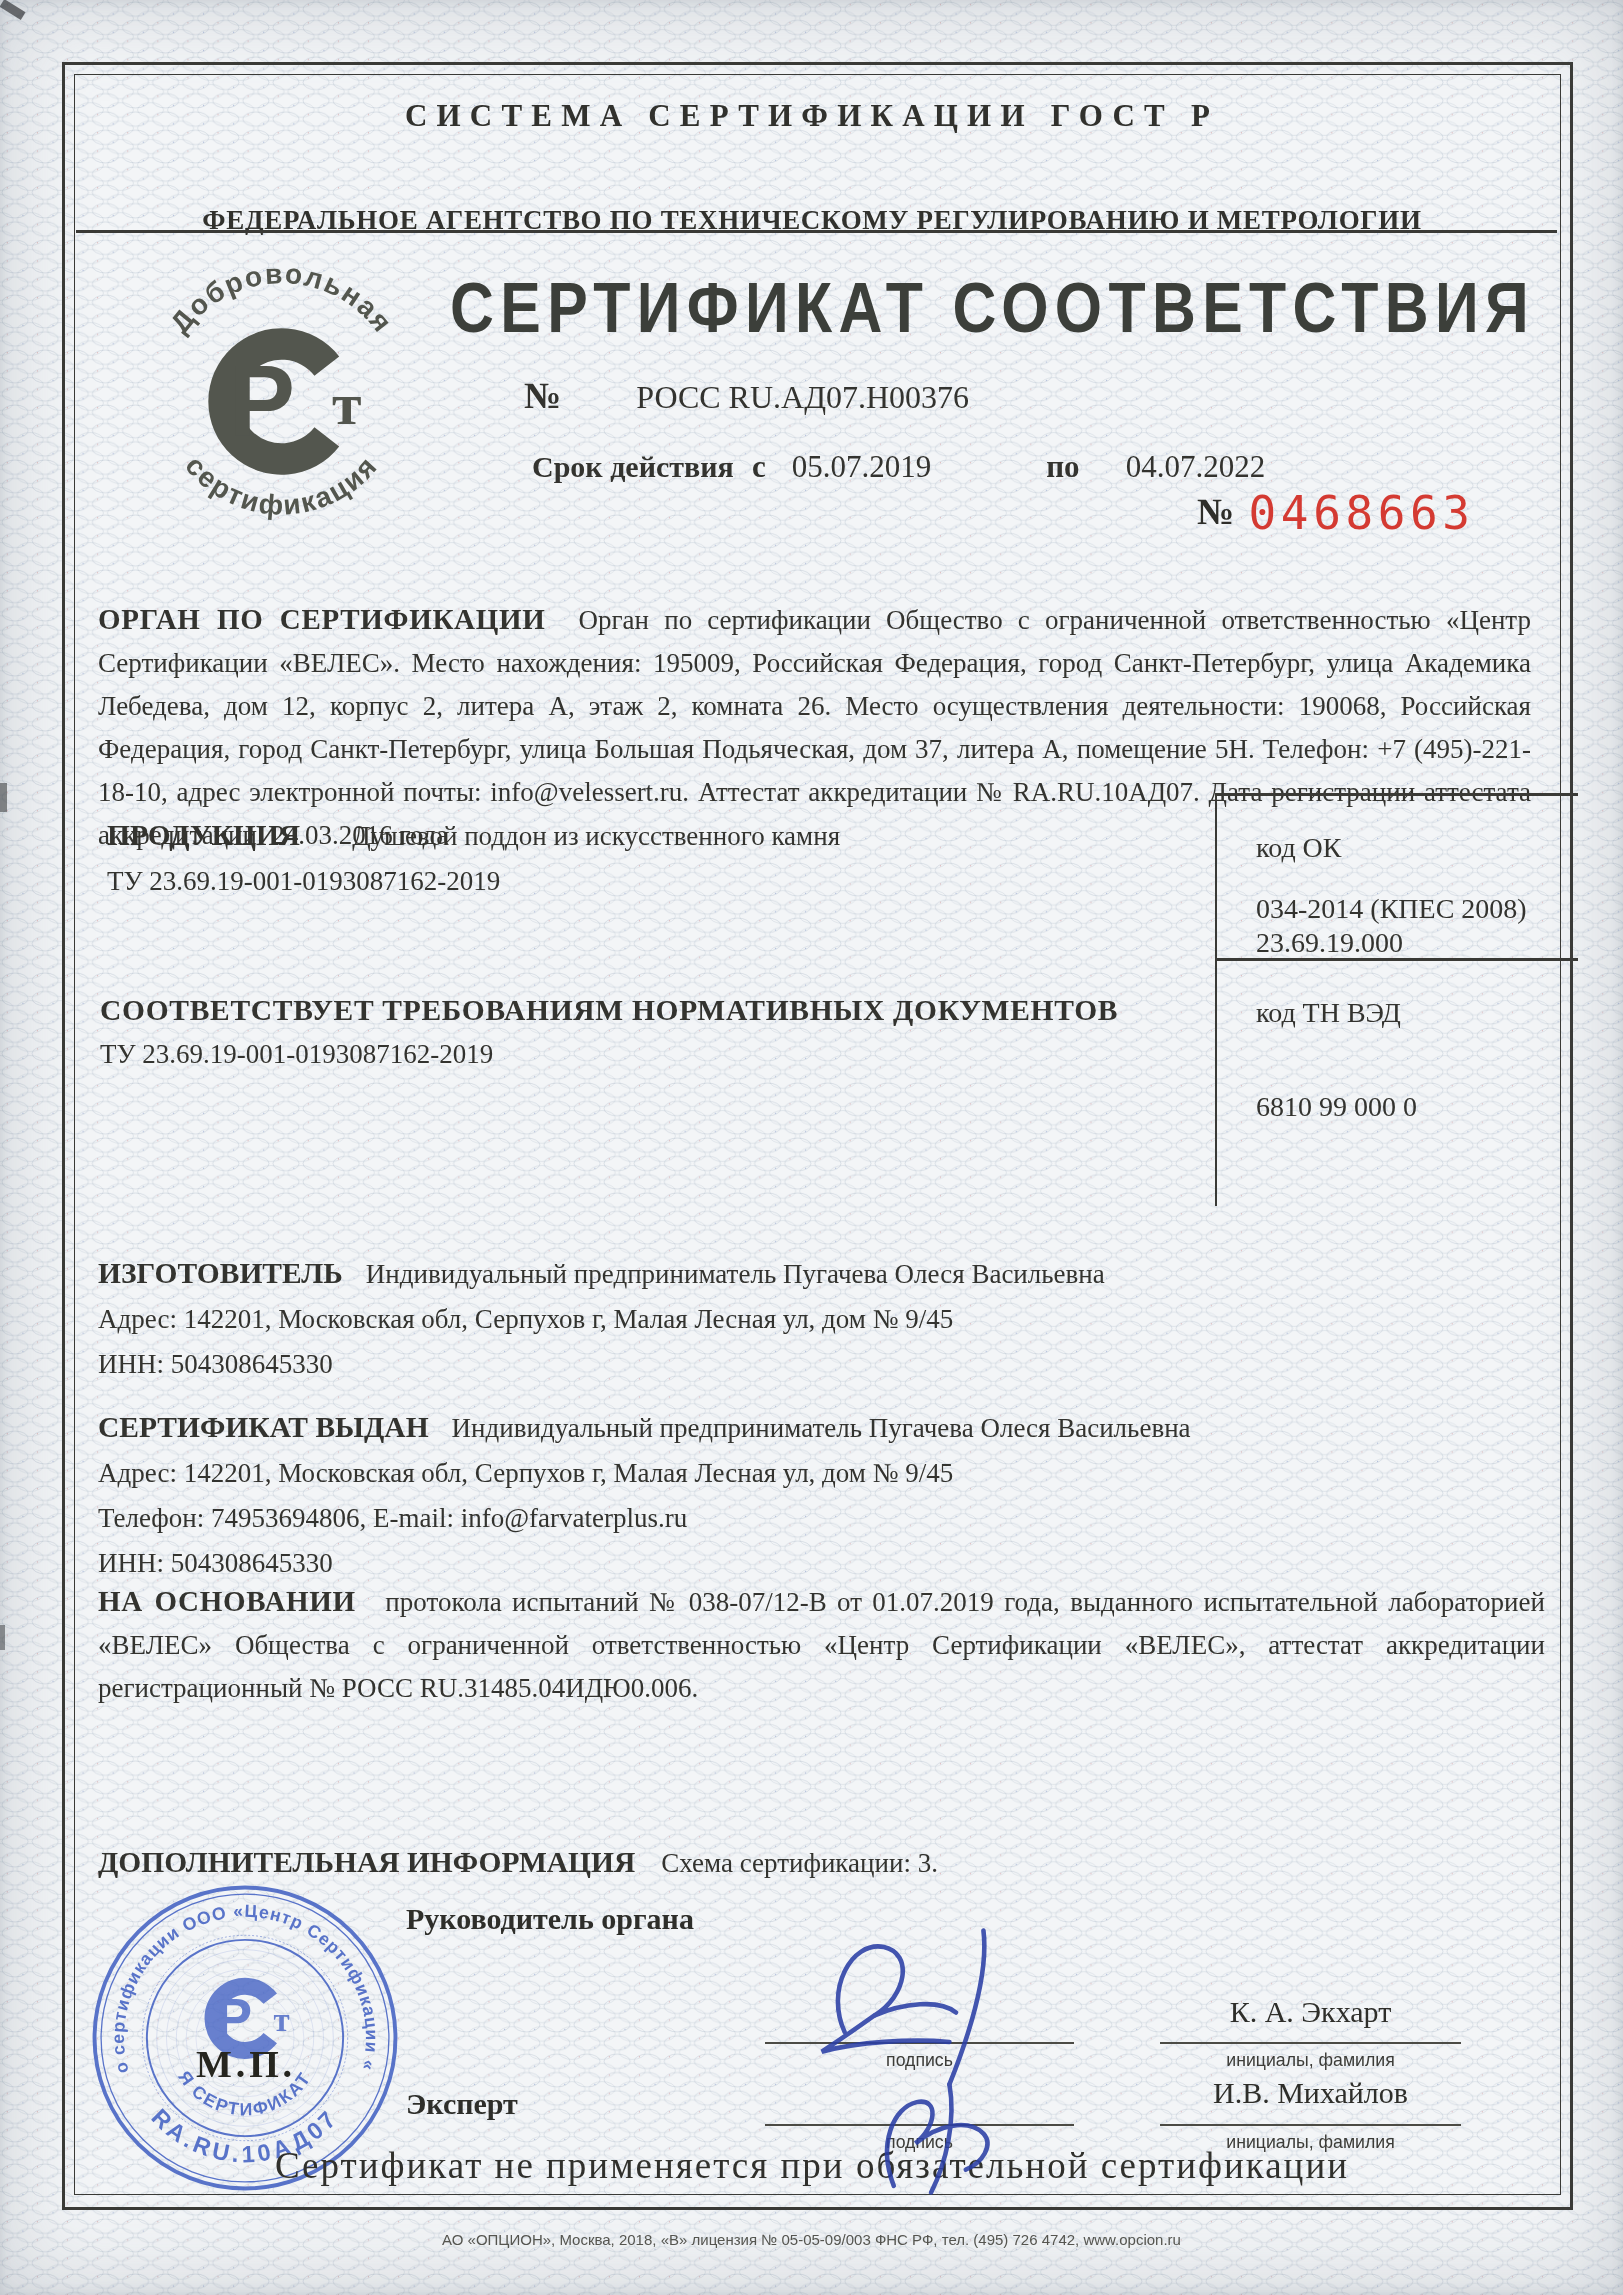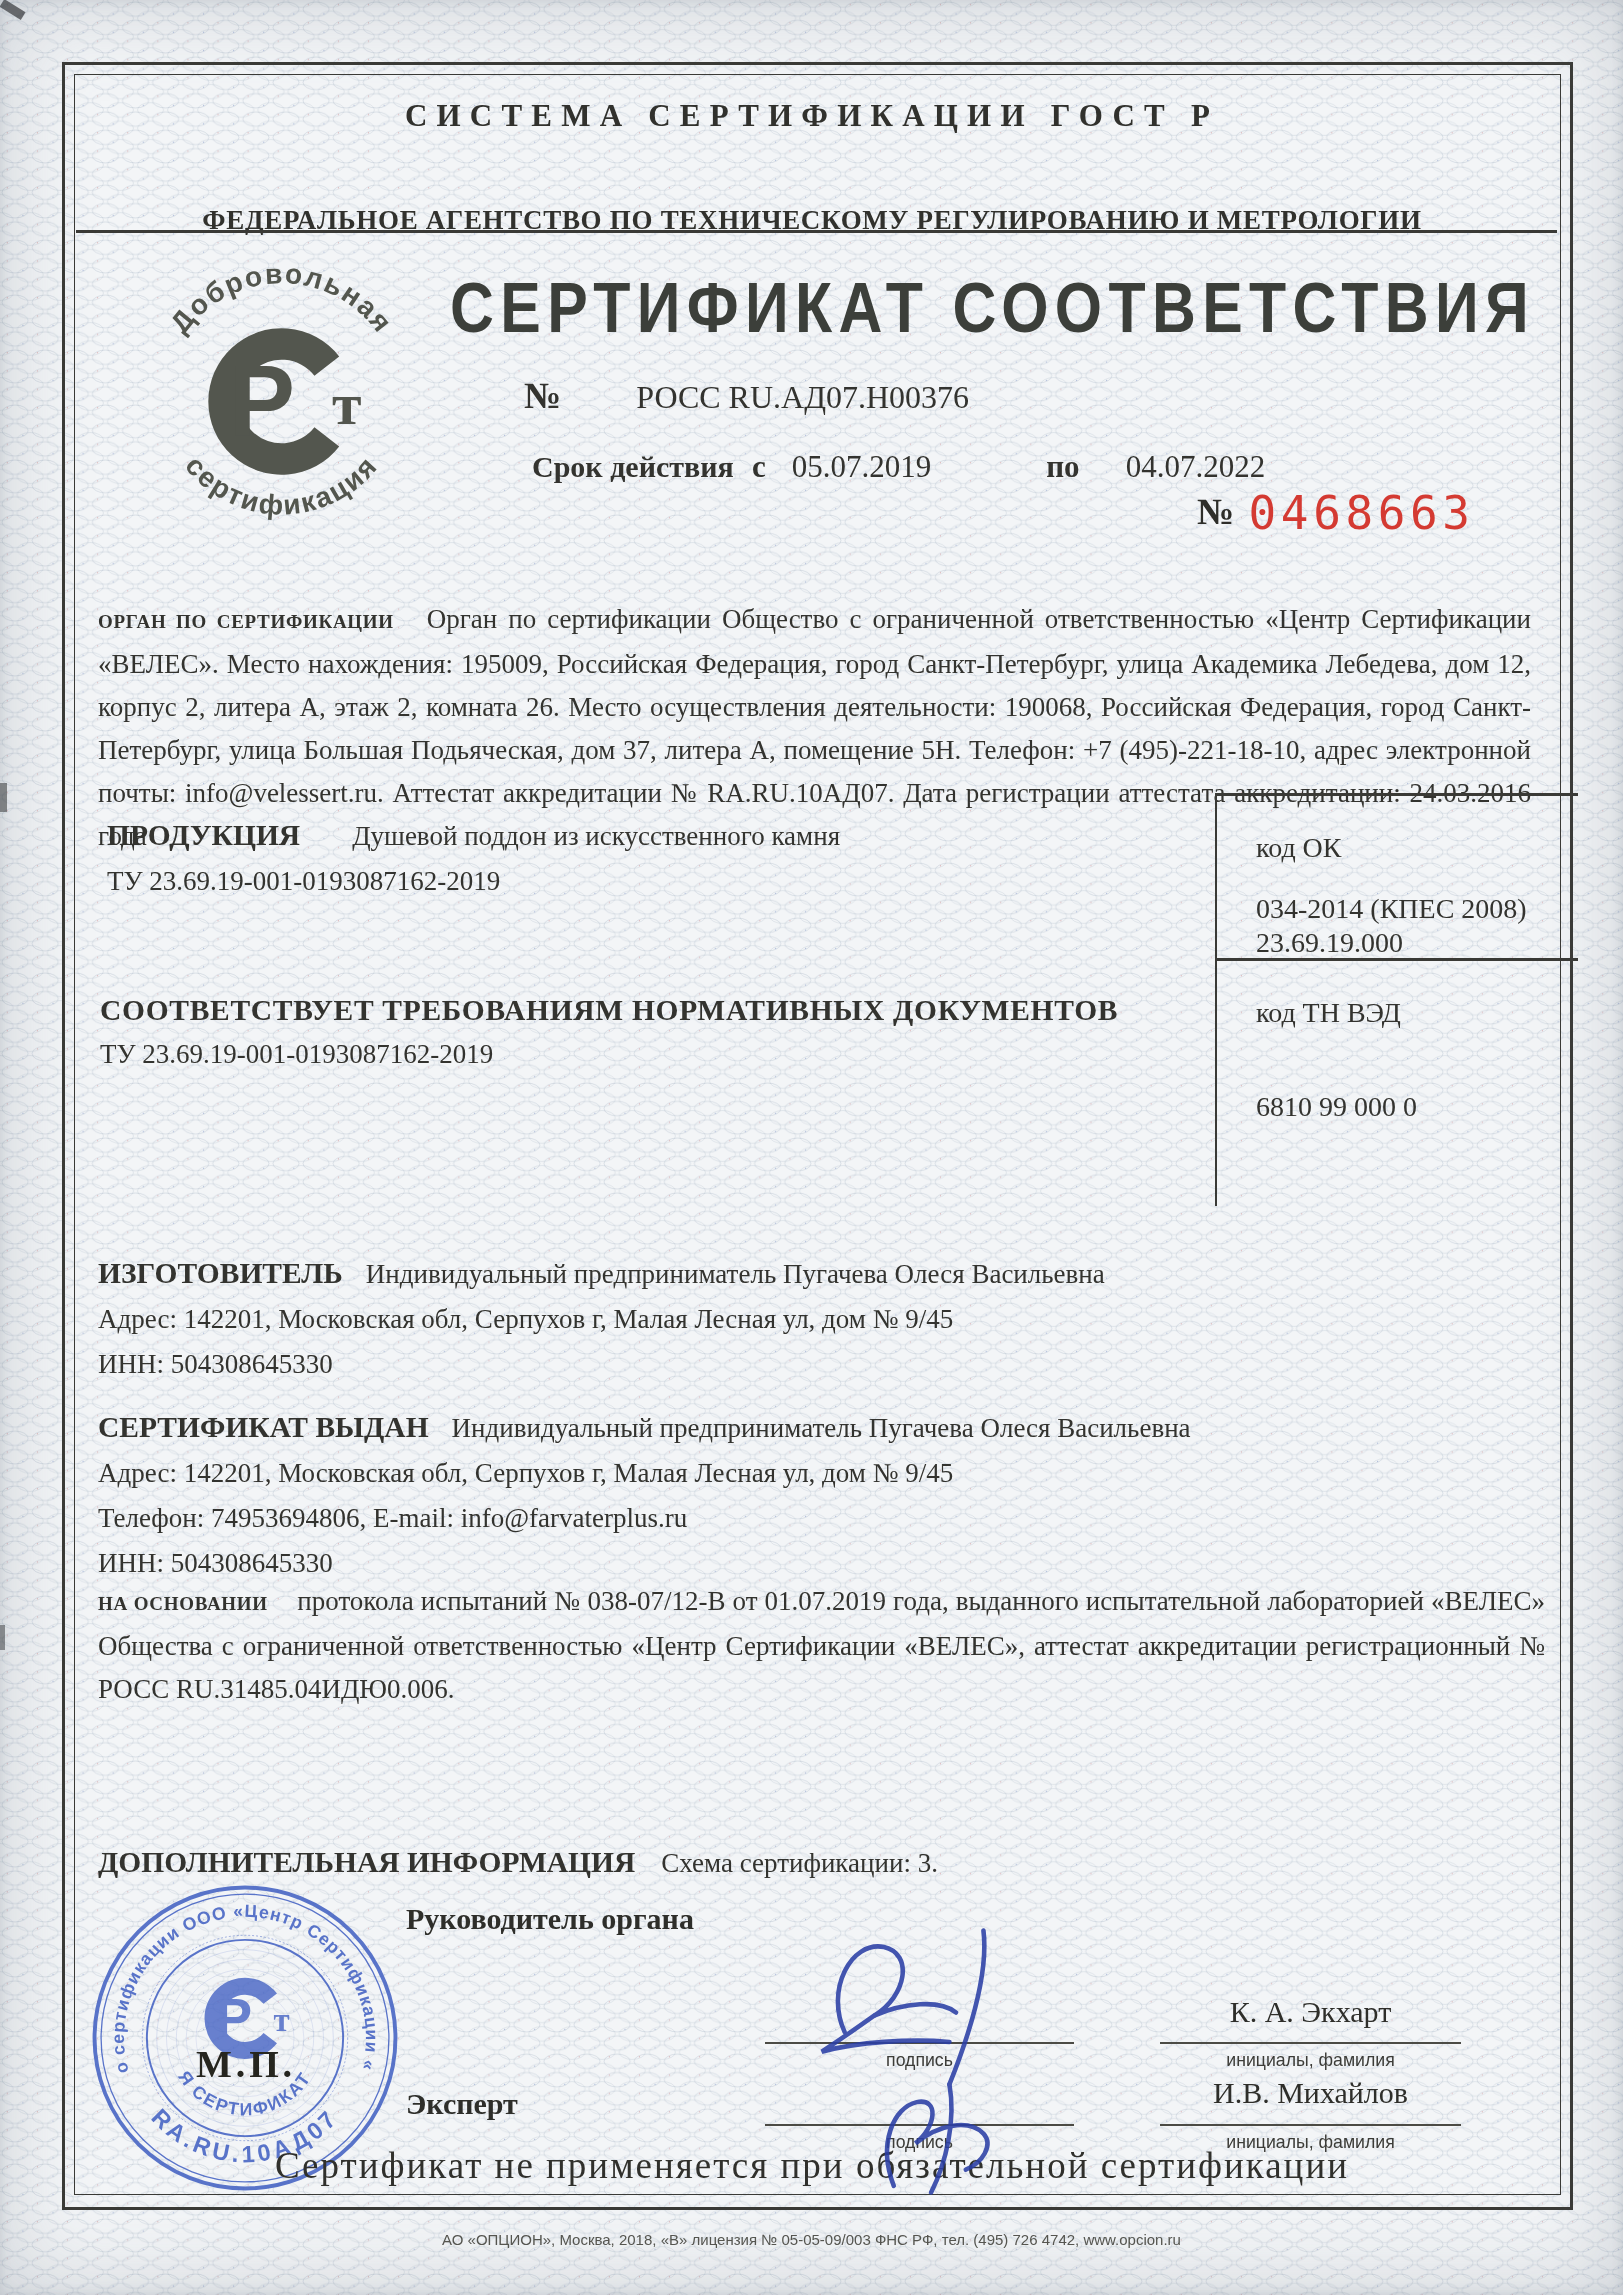--- a/index.html
+++ b/index.html
@@ -36,21 +36,21 @@
   .v-s{font-weight:bold;margin-left:18.3px;}
   .v-from{margin-left:26px;}
   .v-po{font-weight:bold;margin-left:115px;}
   .v-to{margin-left:46px;}
   .blankno-row{position:absolute;left:1197px;top:490px;white-space:nowrap;}
   .blankno-sym{font-size:37px;font-weight:bold;color:#2e2e2a;vertical-align:top;}
   .blankno-val{font-family:"DejaVu Sans Mono", monospace;font-size:46px;color:#d43a32;
     letter-spacing:4.6px;margin-left:14.4px;vertical-align:top;line-height:46px;}
 
   .para{position:absolute;font-size:27px;line-height:43px;text-align:justify;}
-  .para .lbl{font-weight:bold;font-size:19px;letter-spacing:0.7px;}
+  .para .lbl{font-weight:bold;font-size:29px;letter-spacing:0.7px;}
   #organ-block{left:98px;top:571px;width:1433px;}
   #organ-block .lbl{margin-right:33px;}
 
   #production-block{position:absolute;left:107px;top:819px;width:1080px;font-size:27px;}
   #production-block .lbl{font-weight:bold;font-size:29.5px;margin-right:52px;}
   .prod-line2{margin-top:14.4px;}
   .prod-line3{margin-top:16.4px;}
 
   .code-box{position:absolute;left:1215px;width:322px;border-top:3.3px solid #3a3a36;border-left:2px solid #3a3a36;
     padding-left:39px;padding-top:36px;font-size:28px;}

